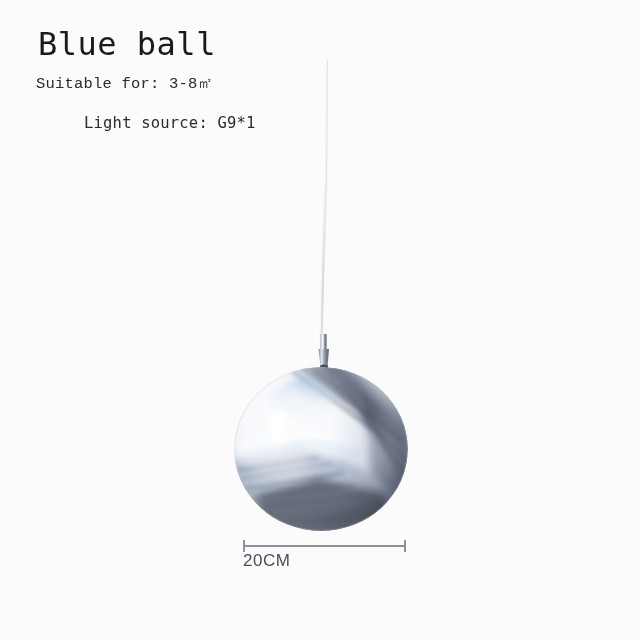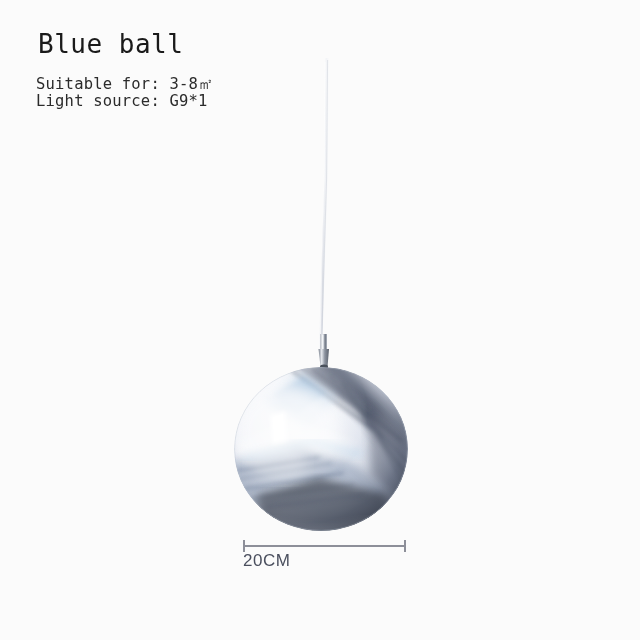--- a/index.html
+++ b/index.html
@@ -20,38 +20,38 @@
     background: #fbfbfb;
     overflow: hidden;
   }
 
   
   .title {
     position: absolute;
     left: 38px;
     top: 28px;
     font-family: "DejaVu Sans Mono", monospace;
-    font-size: 26px;
+    font-size: 32px;
     line-height: 32px;
     letter-spacing: 0.5px;
     color: #1a1a1a;
     white-space: pre;
   }
   .spec {
     position: absolute;
     left: 36px;
     font-family: "DejaVu Sans Mono", monospace;
     font-size: 15.5px;
     line-height: 22px;
     letter-spacing: 0.2px;
     color: #2b2b2b;
     white-space: pre;
   }
-  .spec-1 { top: 73px; }
-  .spec-2 { top: 90px; }
+  .spec-1 { top: 73px; font-family: Liberation Mono, monospace; }
+  .spec-2 { top: 112px; margin-left: 48px; }
 
   
   .cord-wrap {
     position: absolute;
     left: 300px;
     top: 58px;
     width: 60px;
     height: 290px;
   }
   .cord-wrap svg { display: block; }

